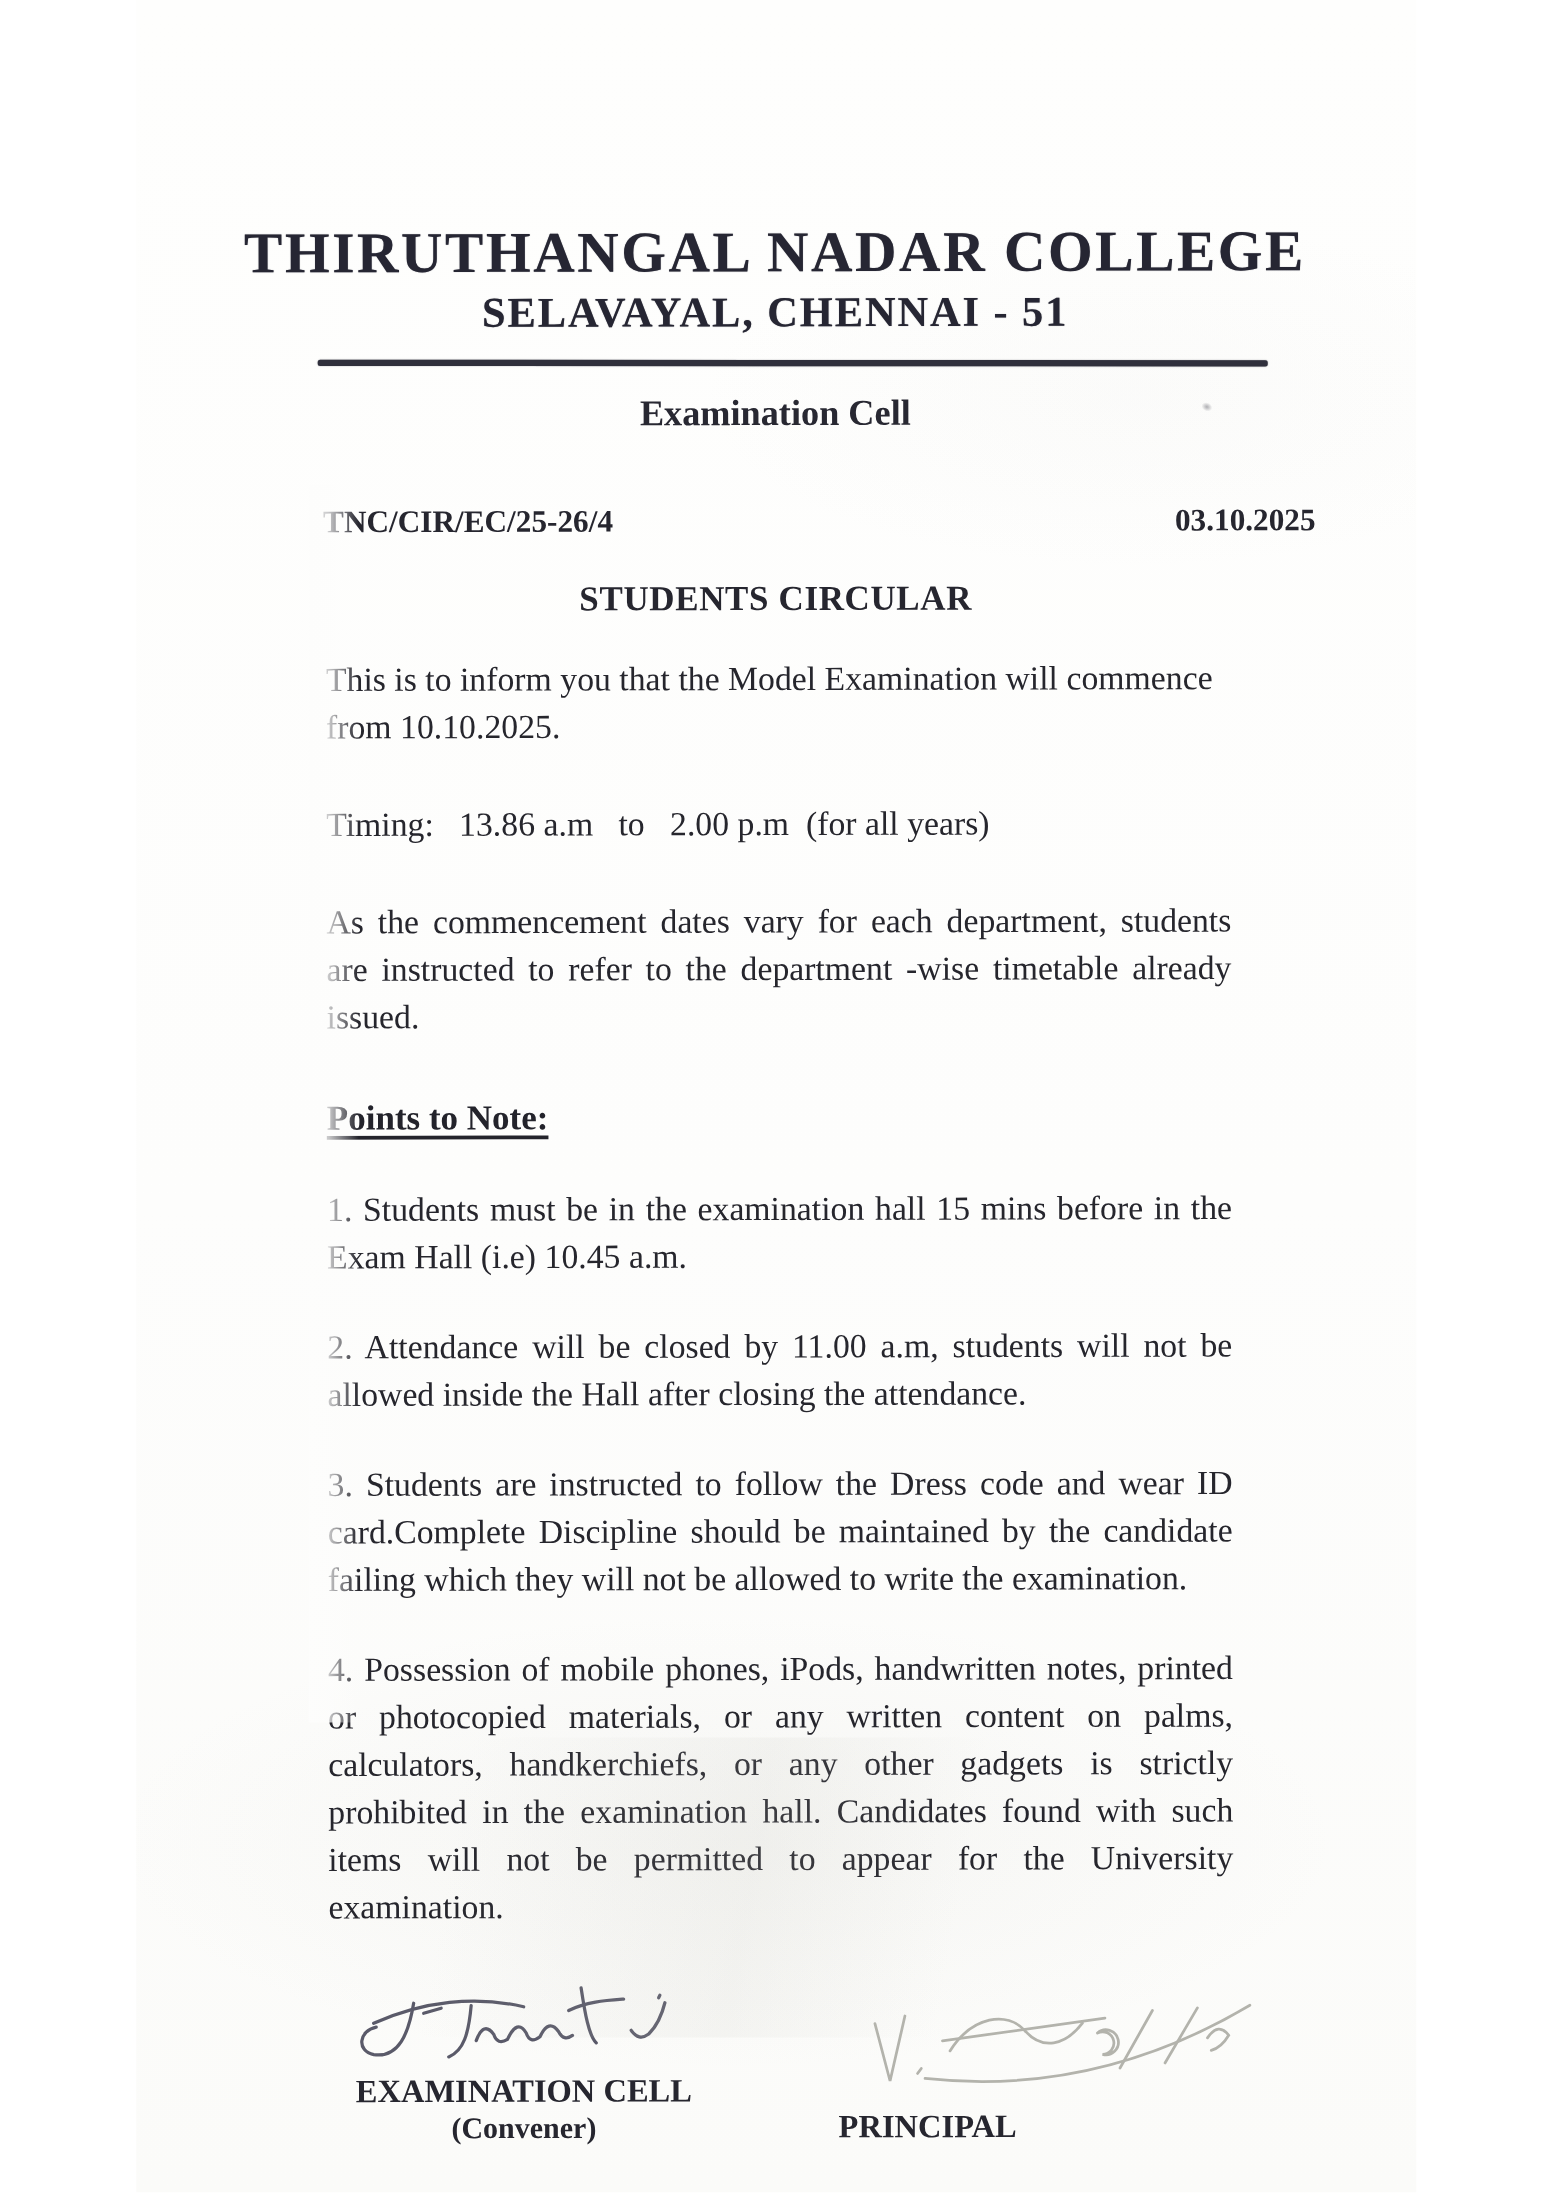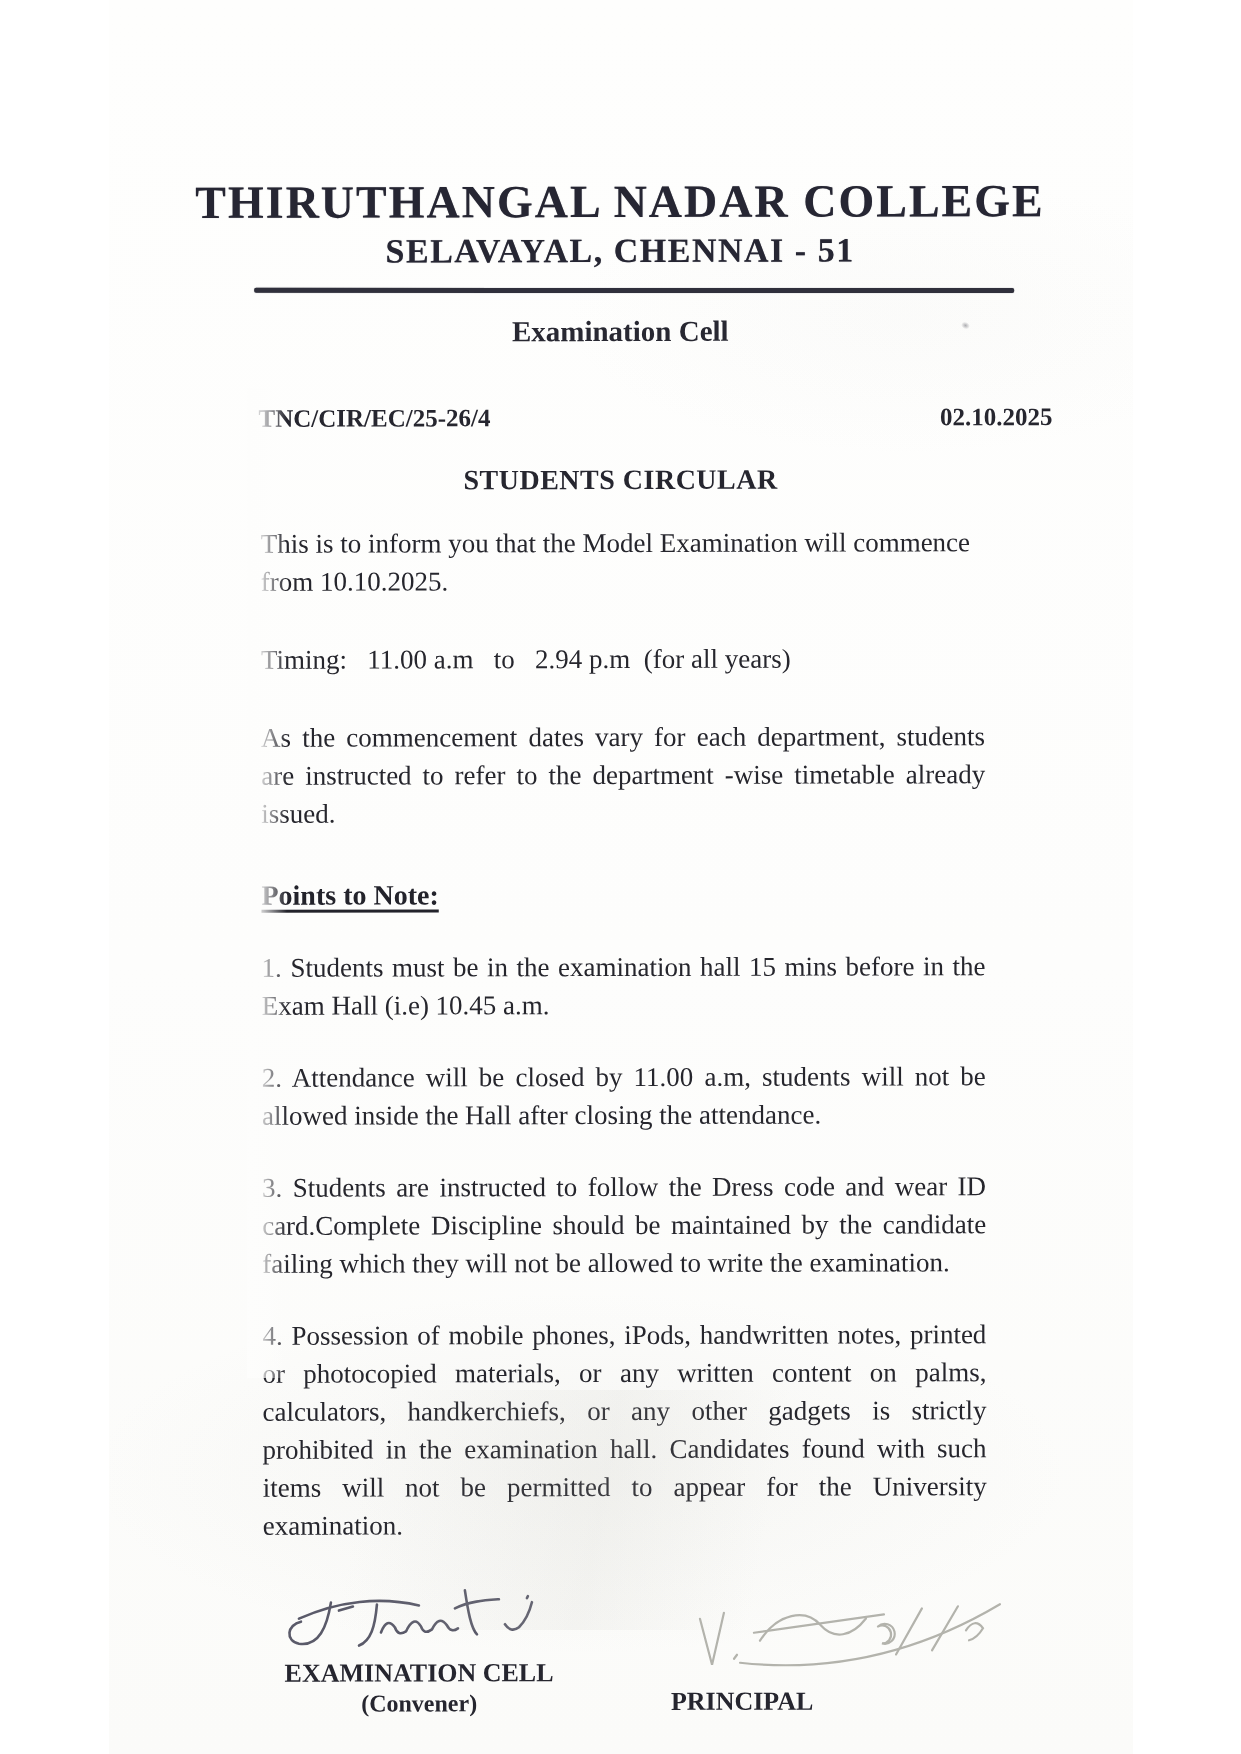--- a/index.html
+++ b/index.html
@@ -96,29 +96,29 @@
       <div class="college-name">THIRUTHANGAL NADAR COLLEGE</div>
       <div class="college-loc">SELAVAYAL, CHENNAI - 51</div>
     </div>
 
     <div class="rule"></div>
 
     <div class="section-title">Examination Cell</div>
 
     <div class="meta-row">
       <span>TNC/CIR/EC/25-26/4</span>
-      <span>02.10.2025</span>
+      <span>03.10.2025</span>
     </div>
 
     <div class="doc-title">STUDENTS CIRCULAR</div>
 
     <div class="content">
       <p class="intro">This is to inform you that the Model Examination will commence from 10.10.2025.</p>
 
-      <p class="timing"><span class="lbl">Timing:</span><span class="pre">   11.00 a.m   to   2.94 p.m  (for all years)</span></p>
+      <p class="timing"><span class="lbl">Timing:</span><span class="pre">   13.86 a.m   to   2.00 p.m  (for all years)</span></p>
 
       <p class="note">As the commencement dates vary for each department, students are instructed to refer to the department -wise timetable already issued.</p>
 
       <h3 class="points-heading">Points to Note:</h3>
 
       <p class="point">1. Students must be in the examination hall 15 mins before in the Exam Hall (i.e) 10.45 a.m.</p>
       <p class="point">2. Attendance will be closed by 11.00 a.m, students will not be allowed inside the Hall after closing the attendance.</p>
       <p class="point">3. Students are instructed to follow the Dress code and wear ID card.Complete Discipline should be maintained by the candidate failing which they will not be allowed to write the examination.</p>
       <p class="point">4. Possession of mobile phones, iPods, handwritten notes, printed or photocopied materials, or any written content on palms, calculators, handkerchiefs, or any other gadgets is strictly prohibited in the examination hall. Candidates found with such items will not be permitted to appear for the University examination.</p>
     </div>

